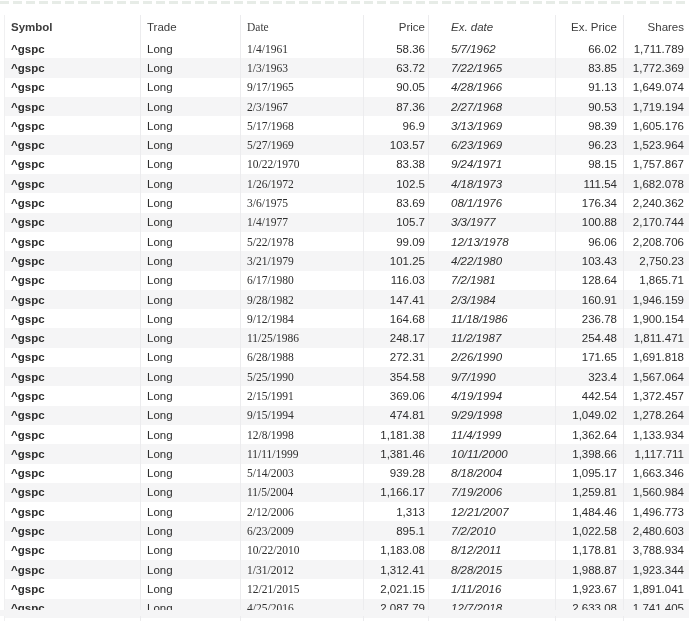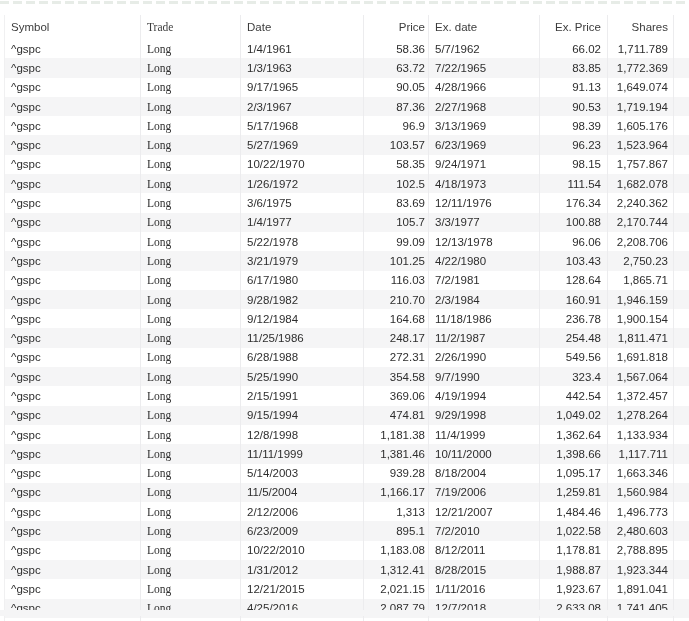--- a/index.html
+++ b/index.html
@@ -51,25 +51,25 @@
     vertical-align: middle;
   }
   td {
     height: 17.3px;
     vertical-align: middle;
     color: var(--text, #2e2e2e);
   }
   tbody tr:nth-child(even) td { background: var(--stripe, #f5f5f6); }
   .al-left  { text-align: left;  padding-left: 6px;  }
   .al-right { text-align: right; padding-right: 4px; }
-  .col-symbol   { width: 128px; }
-  .col-trade    { width: 92px; font-family: Liberation Serif, serif;  }
-  .col-date     { width: 115px; }
+  .col-symbol   { width: 128px; font-weight: bold; }
+  .col-trade    { width: 92px;  }
+  .col-date     { width: 115px; font-family: Liberation Serif, serif; }
   .col-price    { width: 60px;  padding-right: 3px; }
-  .col-ex_date  { width: 103px; padding-left: 6px; }
+  .col-ex_date  { width: 103px; padding-left: 22px; font-style: italic; }
   .col-ex_price { width: 60px;  padding-right: 6px; }
   .col-shares   { width: 59px;  padding-right: 5px; }
   .col-pct_chg  { width: 62px;  padding-right: 9px; }
   td.pos { color: var(--green, #3a9a47); }
   td.neg { color: var(--red, #c4504b); }
   .bottom-strip {
     position: absolute;
     top: 610px;
     left: 0;
     width: 689px;
@@ -154,42 +154,42 @@
           <td class="al-right col-price">103.57</td>
           <td class="al-left col-ex_date">6/23/1969</td>
           <td class="al-right col-ex_price">96.23</td>
           <td class="al-right col-shares">1,523.964</td>
           <td class="al-right col-pct_chg neg">-7.09%</td>
         </tr>
         <tr>
           <td class="al-left col-symbol">^gspc</td>
           <td class="al-left col-trade">Long</td>
           <td class="al-left col-date">10/22/1970</td>
-          <td class="al-right col-price">58.35</td>
+          <td class="al-right col-price">83.38</td>
           <td class="al-left col-ex_date">9/24/1971</td>
           <td class="al-right col-ex_price">98.15</td>
           <td class="al-right col-shares">1,757.867</td>
           <td class="al-right col-pct_chg pos">17.71%</td>
         </tr>
         <tr>
           <td class="al-left col-symbol">^gspc</td>
           <td class="al-left col-trade">Long</td>
           <td class="al-left col-date">1/26/1972</td>
           <td class="al-right col-price">102.5</td>
           <td class="al-left col-ex_date">4/18/1973</td>
           <td class="al-right col-ex_price">111.54</td>
           <td class="al-right col-shares">1,682.078</td>
           <td class="al-right col-pct_chg pos">8.82%</td>
         </tr>
         <tr>
           <td class="al-left col-symbol">^gspc</td>
           <td class="al-left col-trade">Long</td>
           <td class="al-left col-date">3/6/1975</td>
           <td class="al-right col-price">83.69</td>
-          <td class="al-left col-ex_date">12/11/1976</td>
+          <td class="al-left col-ex_date">08/1/1976</td>
           <td class="al-right col-ex_price">176.34</td>
           <td class="al-right col-shares">2,240.362</td>
           <td class="al-right col-pct_chg pos">22.46%</td>
         </tr>
         <tr>
           <td class="al-left col-symbol">^gspc</td>
           <td class="al-left col-trade">Long</td>
           <td class="al-left col-date">1/4/1977</td>
           <td class="al-right col-price">105.7</td>
           <td class="al-left col-ex_date">3/3/1977</td>
@@ -224,21 +224,21 @@
           <td class="al-right col-price">116.03</td>
           <td class="al-left col-ex_date">7/2/1981</td>
           <td class="al-right col-ex_price">128.64</td>
           <td class="al-right col-shares">1,865.71</td>
           <td class="al-right col-pct_chg pos">10.87%</td>
         </tr>
         <tr>
           <td class="al-left col-symbol">^gspc</td>
           <td class="al-left col-trade">Long</td>
           <td class="al-left col-date">9/28/1982</td>
-          <td class="al-right col-price">210.70</td>
+          <td class="al-right col-price">147.41</td>
           <td class="al-left col-ex_date">2/3/1984</td>
           <td class="al-right col-ex_price">160.91</td>
           <td class="al-right col-shares">1,946.159</td>
           <td class="al-right col-pct_chg pos">30.57%</td>
         </tr>
         <tr>
           <td class="al-left col-symbol">^gspc</td>
           <td class="al-left col-trade">Long</td>
           <td class="al-left col-date">9/12/1984</td>
           <td class="al-right col-price">164.68</td>
@@ -256,21 +256,21 @@
           <td class="al-right col-ex_price">254.48</td>
           <td class="al-right col-shares">1,811.471</td>
           <td class="al-right col-pct_chg pos">2.54%</td>
         </tr>
         <tr>
           <td class="al-left col-symbol">^gspc</td>
           <td class="al-left col-trade">Long</td>
           <td class="al-left col-date">6/28/1988</td>
           <td class="al-right col-price">272.31</td>
           <td class="al-left col-ex_date">2/26/1990</td>
-          <td class="al-right col-ex_price">549.56</td>
+          <td class="al-right col-ex_price">171.65</td>
           <td class="al-right col-shares">1,691.818</td>
           <td class="al-right col-pct_chg pos">20.70%</td>
         </tr>
         <tr>
           <td class="al-left col-symbol">^gspc</td>
           <td class="al-left col-trade">Long</td>
           <td class="al-left col-date">5/25/1990</td>
           <td class="al-right col-price">354.58</td>
           <td class="al-left col-ex_date">9/7/1990</td>
           <td class="al-right col-ex_price">323.4</td>
@@ -357,21 +357,21 @@
           <td class="al-right col-shares">2,480.603</td>
           <td class="al-right col-pct_chg pos">14.24%</td>
         </tr>
         <tr>
           <td class="al-left col-symbol">^gspc</td>
           <td class="al-left col-trade">Long</td>
           <td class="al-left col-date">10/22/2010</td>
           <td class="al-right col-price">1,183.08</td>
           <td class="al-left col-ex_date">8/12/2011</td>
           <td class="al-right col-ex_price">1,178.81</td>
-          <td class="al-right col-shares">2,788.895</td>
+          <td class="al-right col-shares">3,788.934</td>
           <td class="al-right col-pct_chg neg">-0.36%</td>
         </tr>
         <tr>
           <td class="al-left col-symbol">^gspc</td>
           <td class="al-left col-trade">Long</td>
           <td class="al-left col-date">1/31/2012</td>
           <td class="al-right col-price">1,312.41</td>
           <td class="al-left col-ex_date">8/28/2015</td>
           <td class="al-right col-ex_price">1,988.87</td>
           <td class="al-right col-shares">1,923.344</td>

